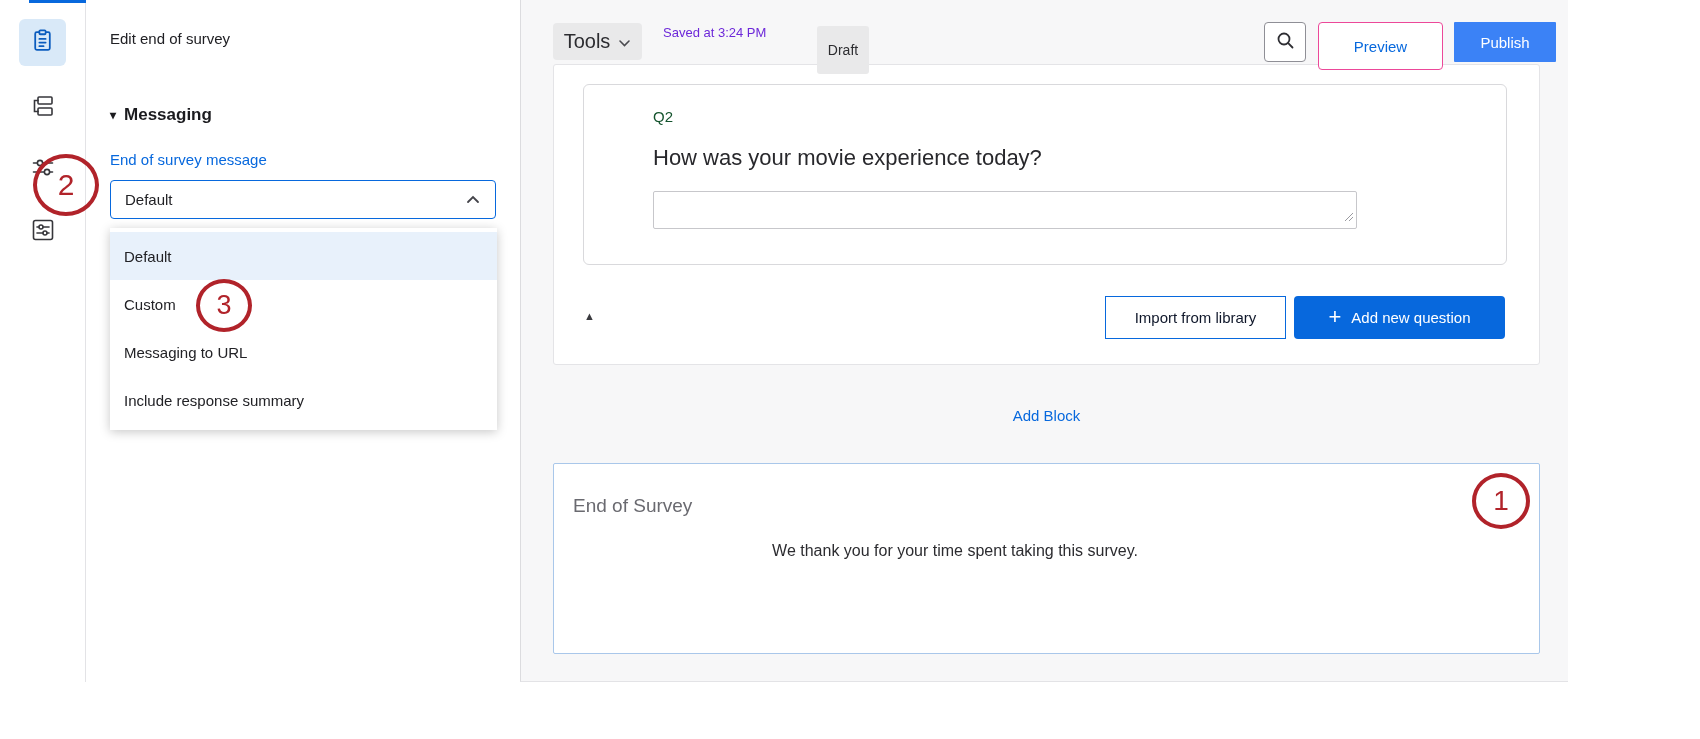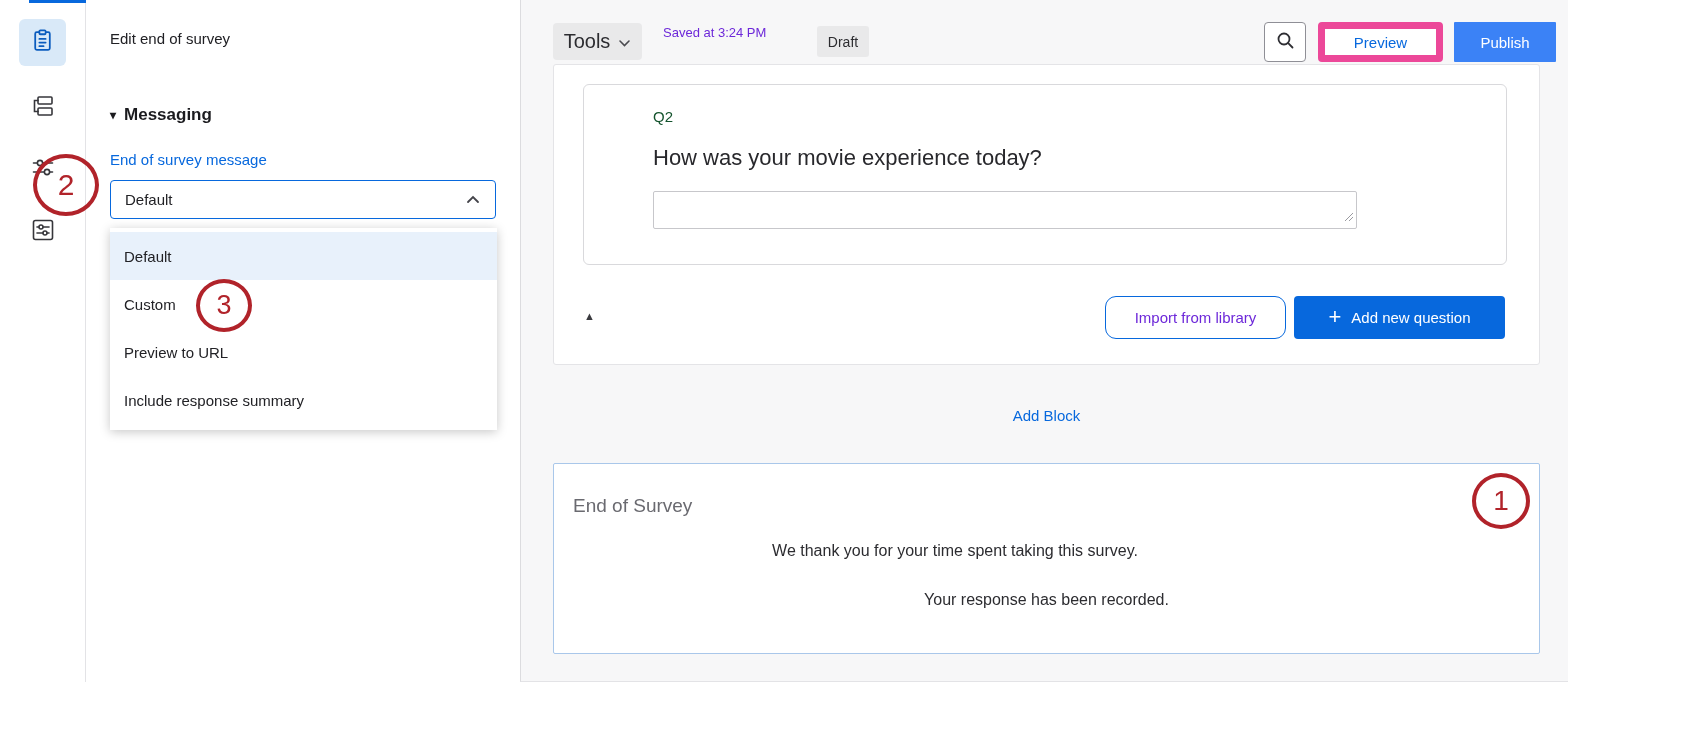--- a/index.html
+++ b/index.html
@@ -23,34 +23,34 @@
   .dd-menu { left: 110px; top: 228px; width: 387px; background: #fff; box-shadow: 0 2px 10px rgba(0,0,0,.22); padding: 4px 0 6px 0; z-index: 20; }
   .dd-option { height: 48px; display: flex; align-items: center; padding: 0 14px; font-size: 15px; color: #222226; cursor: pointer; }
   .dd-option.selected { background: #e8f1fb; }
 
   
   .main { left: 520px; top: 0; width: 1048px; height: 682px; background: #f7f7f8; border-left: 1px solid #dcdcdf; border-bottom: 1px solid #e3e3e6; }
 
   
   .tools-btn { left: 553px; top: 23px; width: 89px; height: 37px; background: #e9e9ea; border-radius: 4px; display: flex; align-items: center; justify-content: center; gap: 8px; font-size: 20px; color: #2c2c30; cursor: pointer; z-index: 6; }
   .saved-text { left: 663px; top: 25px; font-size: 13px; color: #6d28d9; z-index: 6; }
-  .draft-badge { left: 817px; top: 26px; width: 52px; height: 31px; background: #e9e9ea; border-radius: 3px; display: flex; align-items: center; justify-content: center; font-size: 14px; color: #2c2c30; z-index: 6; }
+  .draft-badge { left: 817px; top: 26px; width: 52px; height: 48px; background: #e9e9ea; border-radius: 3px; display: flex; align-items: center; justify-content: center; font-size: 14px; color: #2c2c30; z-index: 6; }
   .search-btn { left: 1264px; top: 22px; width: 42px; height: 40px; background: #fff; border: 1px solid #8f8f96; border-radius: 4px; display: flex; align-items: center; justify-content: center; cursor: pointer; z-index: 6; }
-  .preview-btn { left: 1318px; top: 22px; width: 125px; height: 40px; background: #fff; border: 7px solid #ec4899; border-radius: 4px; color: #0768dd; font-size: 15px; display: flex; align-items: center; justify-content: center; cursor: pointer; z-index: 6; }
+  .preview-btn { left: 1318px; top: 22px; width: 125px; height: 48px; background: #fff; border: 1px solid #ec4899; border-radius: 4px; color: #0768dd; font-size: 15px; display: flex; align-items: center; justify-content: center; cursor: pointer; z-index: 6; }
   .publish-btn { left: 1454px; top: 22px; width: 102px; height: 40px; background: #3b82f6; border: none; border-radius: 1px; color: #fff; font-size: 15px; display: flex; align-items: center; justify-content: center; cursor: pointer; z-index: 6; }
 
   
   .block-container { left: 553px; top: 64px; width: 987px; height: 301px; background: #fff; border: 1px solid #e4e4e7; border-radius: 3px; }
   .q-card { left: 583px; top: 84px; width: 924px; height: 181px; background: #fff; border: 1px solid #d9d9dc; border-radius: 6px; }
   .q-id { left: 653px; top: 108px; font-size: 15px; color: #14532d; }
   .q-text { left: 653px; top: 145px; font-size: 22px; color: #28282c; }
   .q-input { left: 653px; top: 191px; width: 704px; height: 38px; background: #fff; border: 1px solid #c7c7cb; border-radius: 2px; cursor: text; }
   .resize-handle { position: absolute; right: 2px; bottom: 2px; }
   .collapse-btn { left: 578px; top: 304px; font-size: 11px; color: #3a3a3f; cursor: pointer; padding: 6px; }
-  .import-btn { left: 1105px; top: 296px; width: 181px; height: 43px; background: #fff; border: 1px solid #0768dd; border-radius: 11px; color: #6d28d9; font-size: 15px; display: flex; align-items: center; justify-content: center; cursor: pointer; }
+  .import-btn { left: 1105px; top: 296px; width: 181px; height: 43px; background: #fff; border: 1px solid #0768dd; border-radius: 0; color: #0f172a; font-size: 15px; display: flex; align-items: center; justify-content: center; cursor: pointer; }
   .addq-btn { left: 1294px; top: 296px; width: 211px; height: 43px; background: #0768dd; border-radius: 4px; color: #fff; font-size: 15px; display: flex; align-items: center; justify-content: center; gap: 10px; cursor: pointer; }
   .addq-plus { font-size: 22px; font-weight: 400; line-height: 1; margin-top: -2px; }
 
   .add-block { left: 553px; top: 407px; width: 987px; text-align: center; font-size: 15px; font-weight: 500; color: #0768dd; cursor: pointer; }
 
   
   .eos-block { left: 553px; top: 463px; width: 987px; height: 191px; background: #fff; border: 1px solid #a9c7ea; border-radius: 2px; cursor: pointer; }
   .eos-label { left: 573px; top: 495px; font-size: 19px; color: #6a6a70; }
   .eos-line1 { left: 553px; top: 542px; width: 804px; text-align: center; font-size: 16px; color: #2c2c30; }
   .eos-line2 { left: 553px; top: 591px; width: 987px; text-align: center; font-size: 16px; color: #2c2c30; }
@@ -129,21 +129,21 @@
     <span>
       <svg width="16" height="12" viewBox="0 0 16 12" fill="none" stroke="#44444a" stroke-width="1.8" stroke-linecap="round">
         <path d="M3 9 L8 4 L13 9"></path>
       </svg>
     </span>
   </div>
 
   <div class="ab dd-menu">
     <div class="dd-option selected">Default</div>
     <div class="dd-option">Custom</div>
-    <div class="dd-option">Preview to URL</div>
+    <div class="dd-option">Messaging to URL</div>
     <div class="dd-option">Include response summary</div>
   </div>
 
   <div class="ab main"></div>
 
   <div class="ab tools-btn">
     <span>Tools</span>
     <span>
       <svg width="13" height="9" viewBox="0 0 13 9" fill="none" stroke="#4a4a4f" stroke-width="1.6" stroke-linecap="round">
         <path d="M2 2 L6.5 6.5 L11 2"></path>
@@ -182,19 +182,18 @@
   <div class="ab addq-btn">
     <span class="addq-plus">+</span>
     <span>Add new question</span>
   </div>
 
   <div class="ab add-block">Add Block</div>
 
   <div class="ab eos-block"></div>
   <div class="ab eos-label">End of Survey</div>
   <div class="ab eos-line1">We thank you for your time spent taking this survey.</div>
-  <div class="ab eos-line2">Your response has been recorded.</div>
 
   <div class="circle c1">1</div>
   <div class="circle c2">2</div>
   <div class="circle c3">3</div>
 
 </div>
 
 </body></html>

